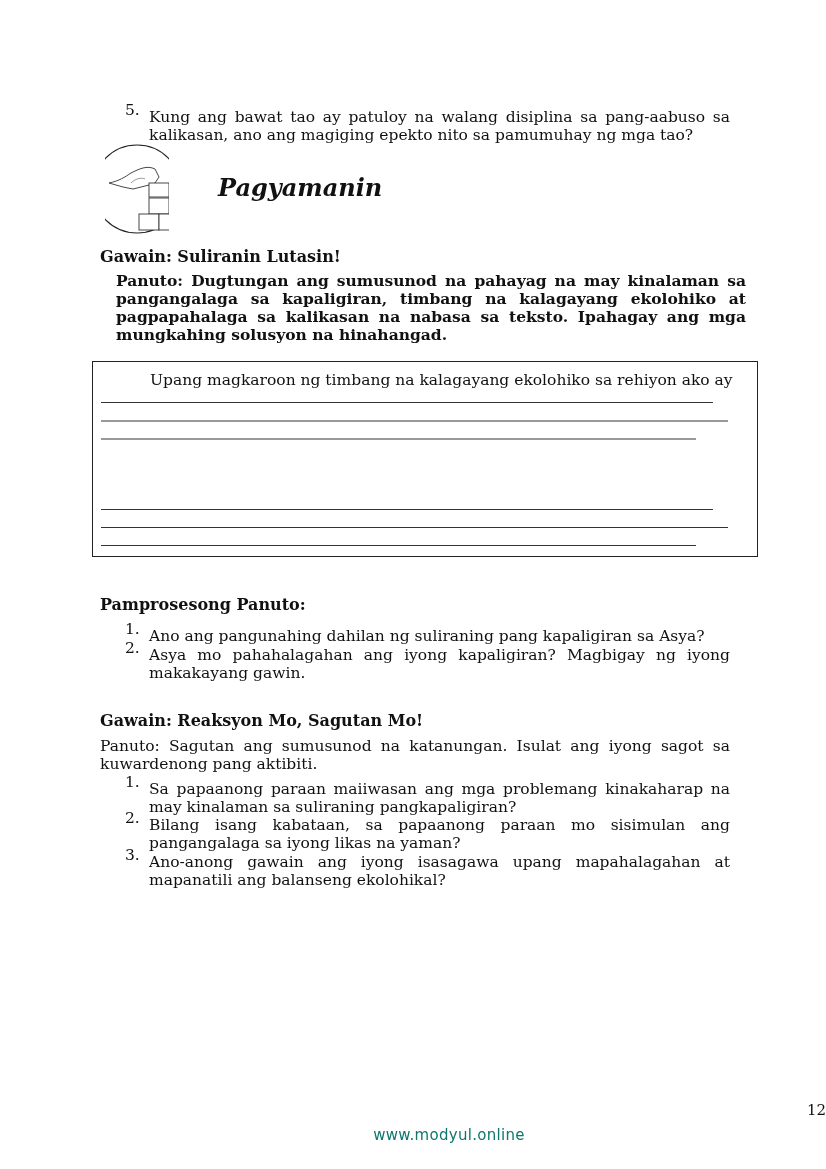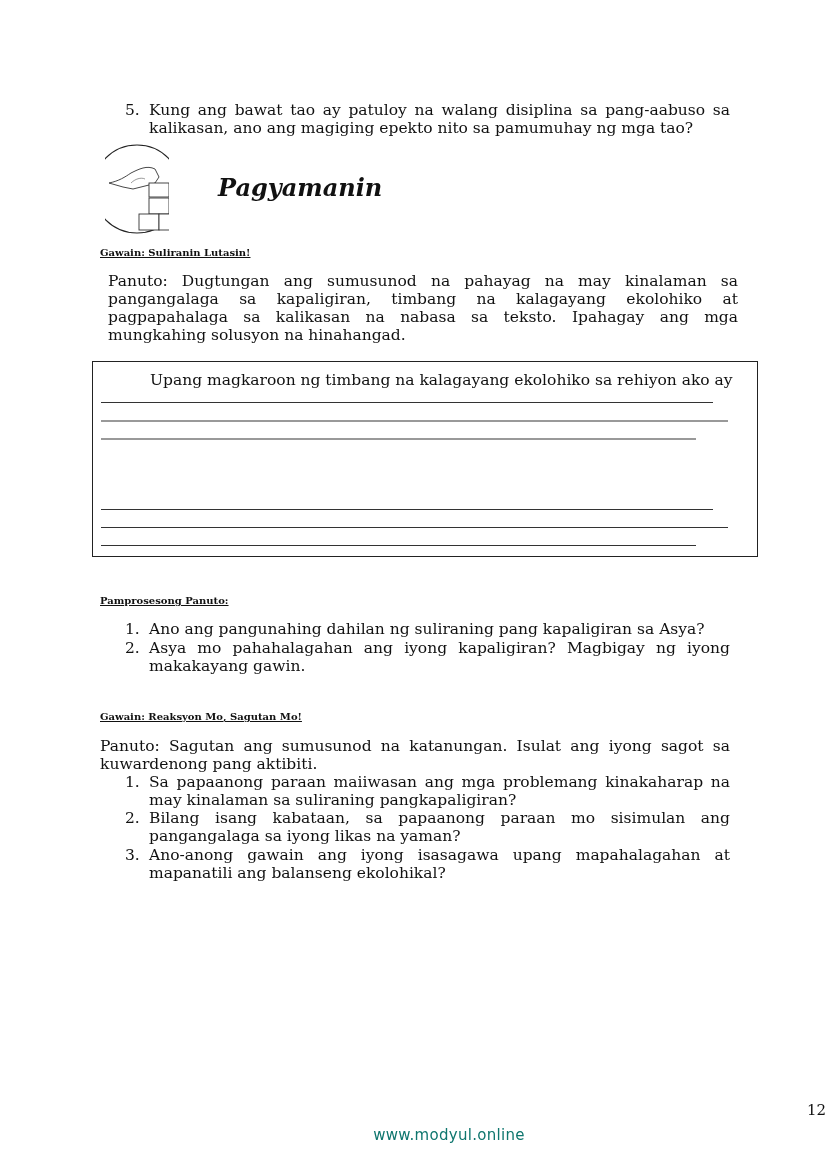--- a/index.html
+++ b/index.html
@@ -3,22 +3,22 @@
 <meta charset="utf-8">
 <style>
   html, body { margin: 0; padding: 0; background: #fff; }
   body { width: 826px; height: 1169px; position: relative; overflow: hidden;
          font-family: "DejaVu Serif", "Liberation Serif", serif; color: #111; }
   .txt { font-size: 15.5px; line-height: 18px; }
   .abs { position: absolute; text-align: right; }
   .justify { text-align: justify; text-align-last: left; }
   .li { position: absolute; left: 125px; width: 605px; }
   .li .num { position: absolute; left: 0; top: 0; width: 24px; }
-  .li .body { margin-left: 24px; text-align: justify; }
-  .bold { font-weight: bold; font-size: 10px; text-decoration: underline; }
+  .li .body { margin-left: 24px; text-align: justify; margin-top: 7px; }
+  .bold { font-weight: bold; font-size: 16px; }
   .title { font-family: "DejaVu Serif", serif; font-weight: bold; font-style: italic; font-size: 24px; }
   .box { position: absolute; left: 92px; top: 361px; width: 641px; height: 194px; border: 1.2px solid #222; padding-left: 23px; }
   .line { position: absolute; height: 0; border-top: 1px solid #333; }
   .line.gray { border-top: 2px solid #999; }
   .pagenum { font-size: 15px; }
   .watermark { font-family: "DejaVu Sans", sans-serif; font-size: 15px; color: #0f766e; letter-spacing: 0.3px; margin-left: 36px; }
 </style>
 </head>
 <body>
 
@@ -34,21 +34,21 @@
     <path d="M26 40 C30 36 36 34 40 36" fill="none" stroke="#555" stroke-width="0.6"></path>
     <rect x="44" y="40" width="20" height="14" fill="#fff" stroke="#333" stroke-width="0.9"></rect>
     <rect x="44" y="55" width="20" height="16" fill="#fff" stroke="#333" stroke-width="0.9"></rect>
     <rect x="34" y="71" width="20" height="16" fill="#fff" stroke="#333" stroke-width="0.9"></rect>
     <rect x="54" y="71" width="20" height="16" fill="#fff" stroke="#333" stroke-width="0.9"></rect>
   </svg>
 </div>
 <div class="abs title" style="left:218px; top:173px;">Pagyamanin</div>
 
 <div class="abs bold" style="left:100px; top:247px;">Gawain: Suliranin Lutasin!</div>
-<div class="abs txt justify" style="left:108px; top:272px; width:630px;">Panuto: Dugtungan ang sumusunod na pahayag na may kinalaman sa pangangalaga sa kapaligiran, timbang na kalagayang ekolohiko at pagpapahalaga sa kalikasan na nabasa sa teksto. Ipahagay ang mga mungkahing solusyon na hinahangad.</div>
+<div class="abs txt justify" style="left:116px; top:272px; width:630px;font-weight:bold;">Panuto: Dugtungan ang sumusunod na pahayag na may kinalaman sa pangangalaga sa kapaligiran, timbang na kalagayang ekolohiko at pagpapahalaga sa kalikasan na nabasa sa teksto. Ipahagay ang mga mungkahing solusyon na hinahangad.</div>
 
 <div class="box">
   <div class="abs txt" style="left:57px; top:9px; width:578px; text-align:right; white-space:nowrap;">Upang magkaroon ng timbang na kalagayang ekolohiko sa rehiyon ako ay</div>
   <div class="line" style="left:8px; top:40px; width:612px;"></div>
   <div class="line gray" style="left:8px; top:58px; width:627px;"></div>
   <div class="line gray" style="left:8px; top:76px; width:595px;"></div>
 
   <div class="line" style="left:8px; top:147px; width:612px;"></div>
   <div class="line" style="left:8px; top:165px; width:627px;"></div>
   <div class="line" style="left:8px; top:183px; width:595px;"></div>

